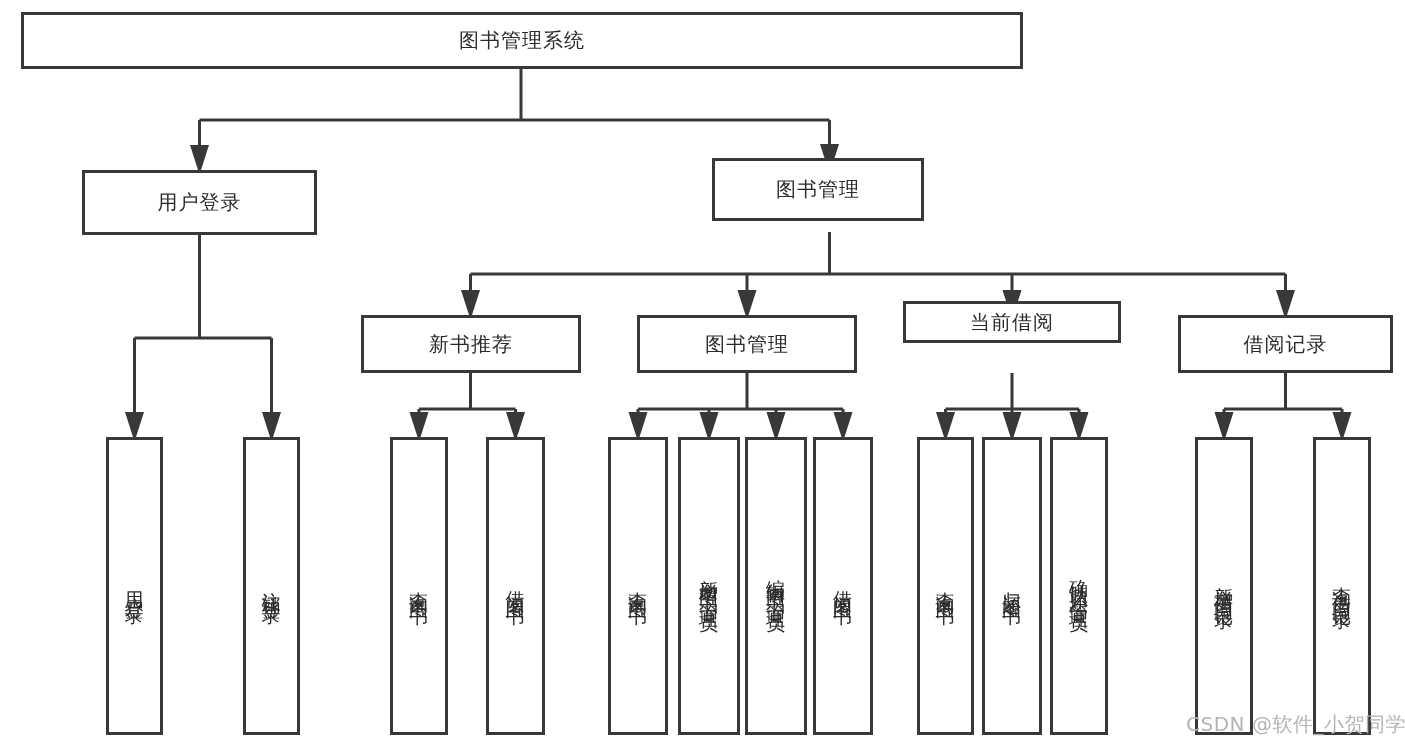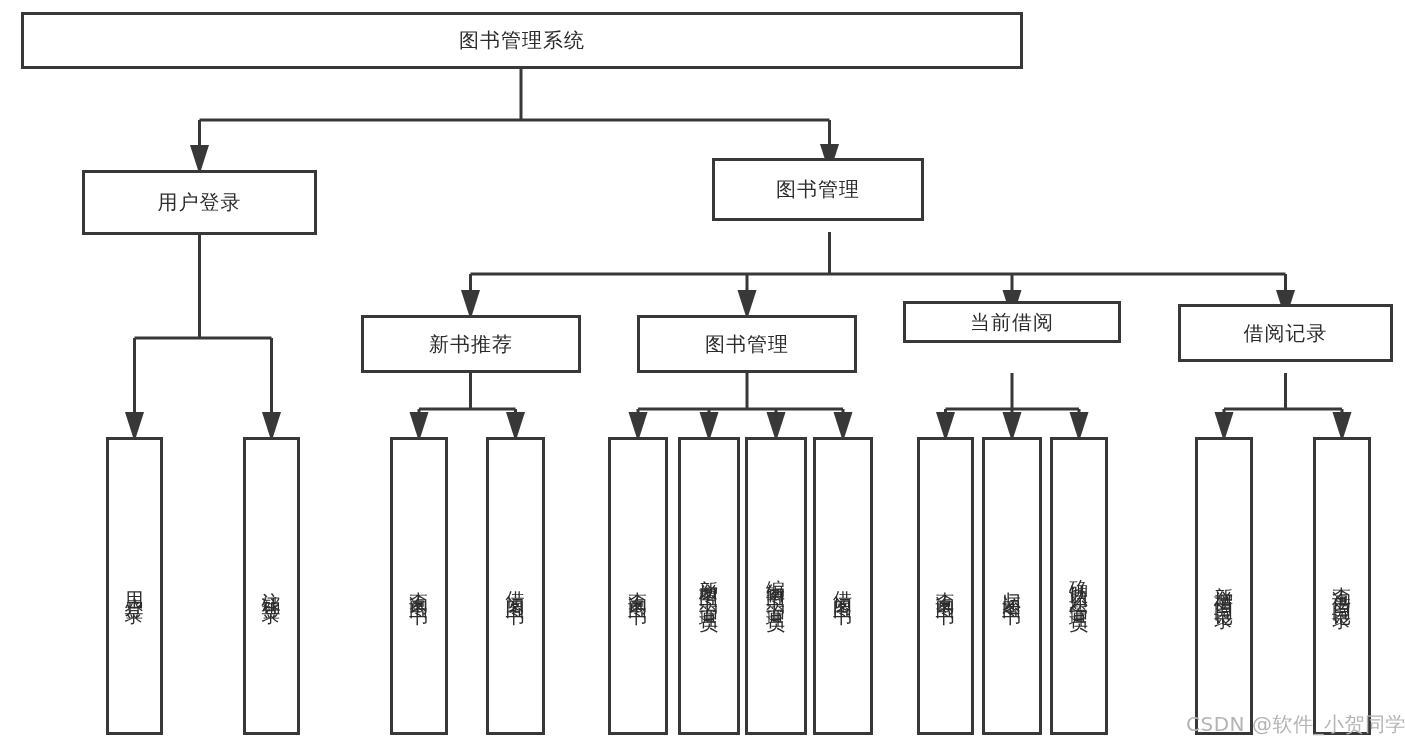--- a/index.html
+++ b/index.html
@@ -86,21 +86,21 @@
 
   <div class="node hbox" style="left:361px;top:315px;width:220px;height:58px">
     <span class="lbl">新书推荐</span>
   </div>
   <div class="node hbox" style="left:637px;top:315px;width:220px;height:58px">
     <span class="lbl">图书管理</span>
   </div>
   <div class="node hbox" style="left:903px;top:301px;width:218px;height:42px">
     <span class="lbl">当前借阅</span>
   </div>
-  <div class="node hbox" style="left:1178px;top:304px;width:215px;height:58px">
+  <div class="node hbox" style="left:1178px;top:315px;width:215px;height:58px">
     <span class="lbl">借阅记录</span>
   </div>
 
   <div class="node vbox" style="left:106px;top:437px;width:57px;height:298px">
     <span class="lbl">用户登录</span>
   </div>
   <div class="node vbox" style="left:243px;top:437px;width:57px;height:298px">
     <span class="lbl">注销登录</span>
   </div>
 

